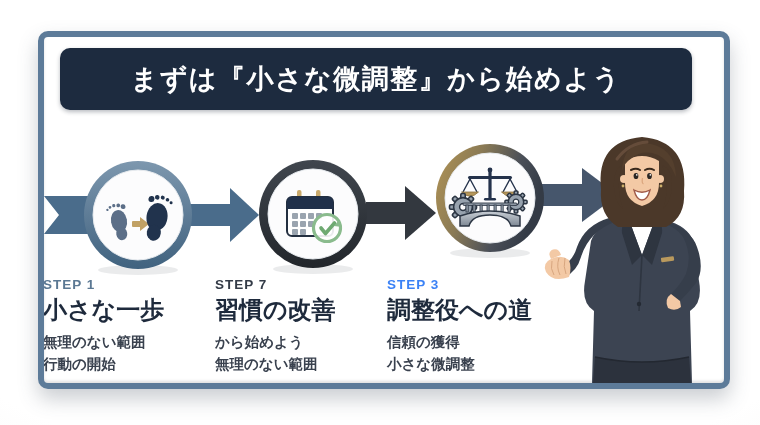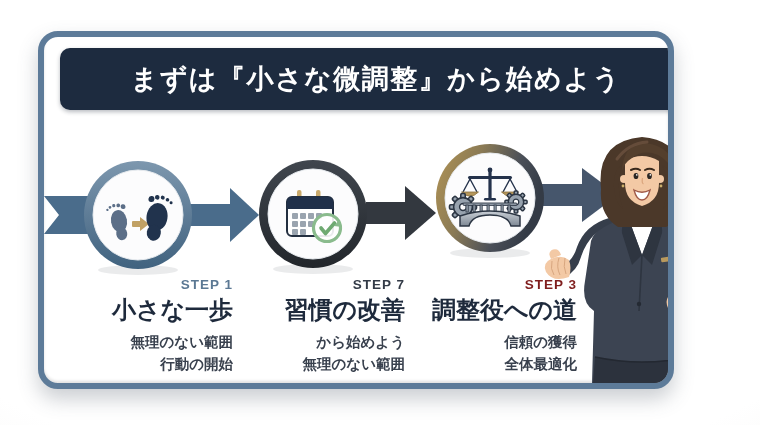--- a/index.html
+++ b/index.html
@@ -2,40 +2,40 @@
 <html><head>
 <meta charset="utf-8">
 <style>
   html,body{margin:0;padding:0;}
   body{
     width:760px;height:425px;position:relative;overflow:hidden;
     font-family:"Liberation Sans","DejaVu Sans",sans-serif;
     background:radial-gradient(120% 120% at 50% 45%, #ffffff 58%, #ecebe9 100%);
   }
   .card{
-    position:absolute;left:38px;top:31px;width:636px;height:358px;
+    position:absolute;left:38px;top:31px;width:692px;height:358px;
     box-sizing:border-box;background:#ffffff;
-    border:6px solid #5d7b99;border-radius:20px;
+    border:6px solid #5d7b99;border-radius:10px;
     box-shadow:0 10px 20px rgba(70,80,95,.28), inset 0 -2px 3px rgba(0,0,0,.12);
     overflow:hidden;
     padding-left:28px;
   }
   .banner{
     position:absolute;left:16px;top:11px;width:632px;height:62px;
     background:#1d2b3f;border-radius:10px;
     display:flex;align-items:center;justify-content:center;
     color:#ffffff;font-size:27px;font-weight:800;letter-spacing:1.5px;
     box-shadow:0 2px 4px rgba(20,30,45,.3);
   }
   .flow-svg{position:absolute;left:0;top:0;width:676px;height:346px;}
-  .step-text{position:absolute;top:240px;width:190px;text-align:right;}
+  .step-text{position:absolute;top:240px;width:190px;text-align:left;}
   .step-text .lbl{font-size:13.5px;font-weight:700;letter-spacing:1px;}
   .step-text.s1 .lbl{color:#5b7893;}
   .step-text.s2 .lbl{color:#333b47;}
-  .step-text.s3 .lbl{color:#7f1d1d;}
+  .step-text.s3 .lbl{color:#3b82f6;}
   .step-text .ttl{font-size:24px;font-weight:700;color:#1e2a3c;margin-top:2px;white-space:nowrap;}
   .step-text .dsc{font-size:14.5px;font-weight:600;color:#39414e;line-height:1.5;margin-top:6px;}
   .st1{left:-1px;}
   .st2{left:171px;}
   .st3{left:343px;}
 </style>
 </head>
 <body>
 
 <div class="card">
@@ -262,17 +262,17 @@
     <div class="dsc">
       <div>から始めよう</div>
       <div>無理のない範囲</div>
     </div>
   </div>
   <div class="step-text s3 st3">
     <div class="lbl">STEP 3</div>
     <div class="ttl">調整役への道</div>
     <div class="dsc">
       <div>信頼の獲得</div>
-      <div>全体最適化</div>
+      <div>小さな微調整</div>
     </div>
   </div>
 
 </div>
 
 </body></html>

